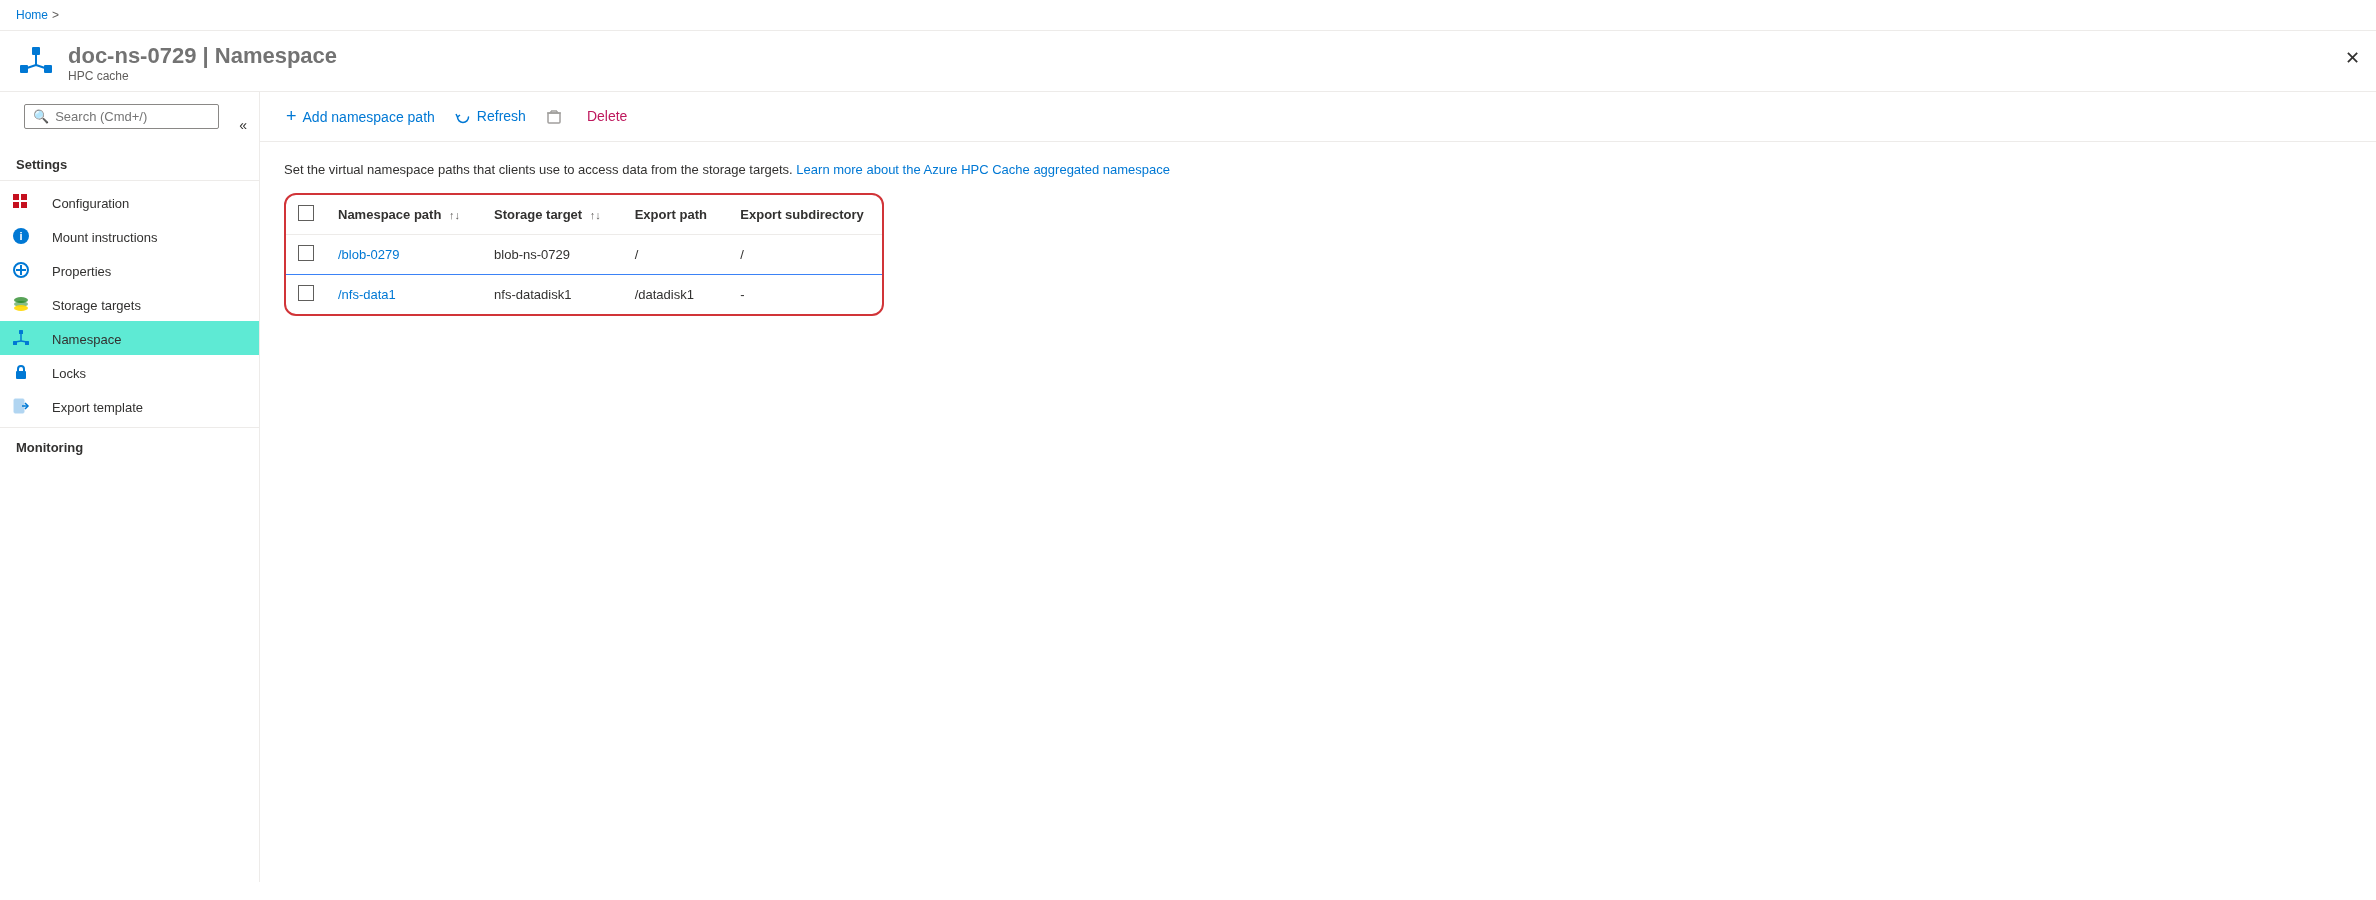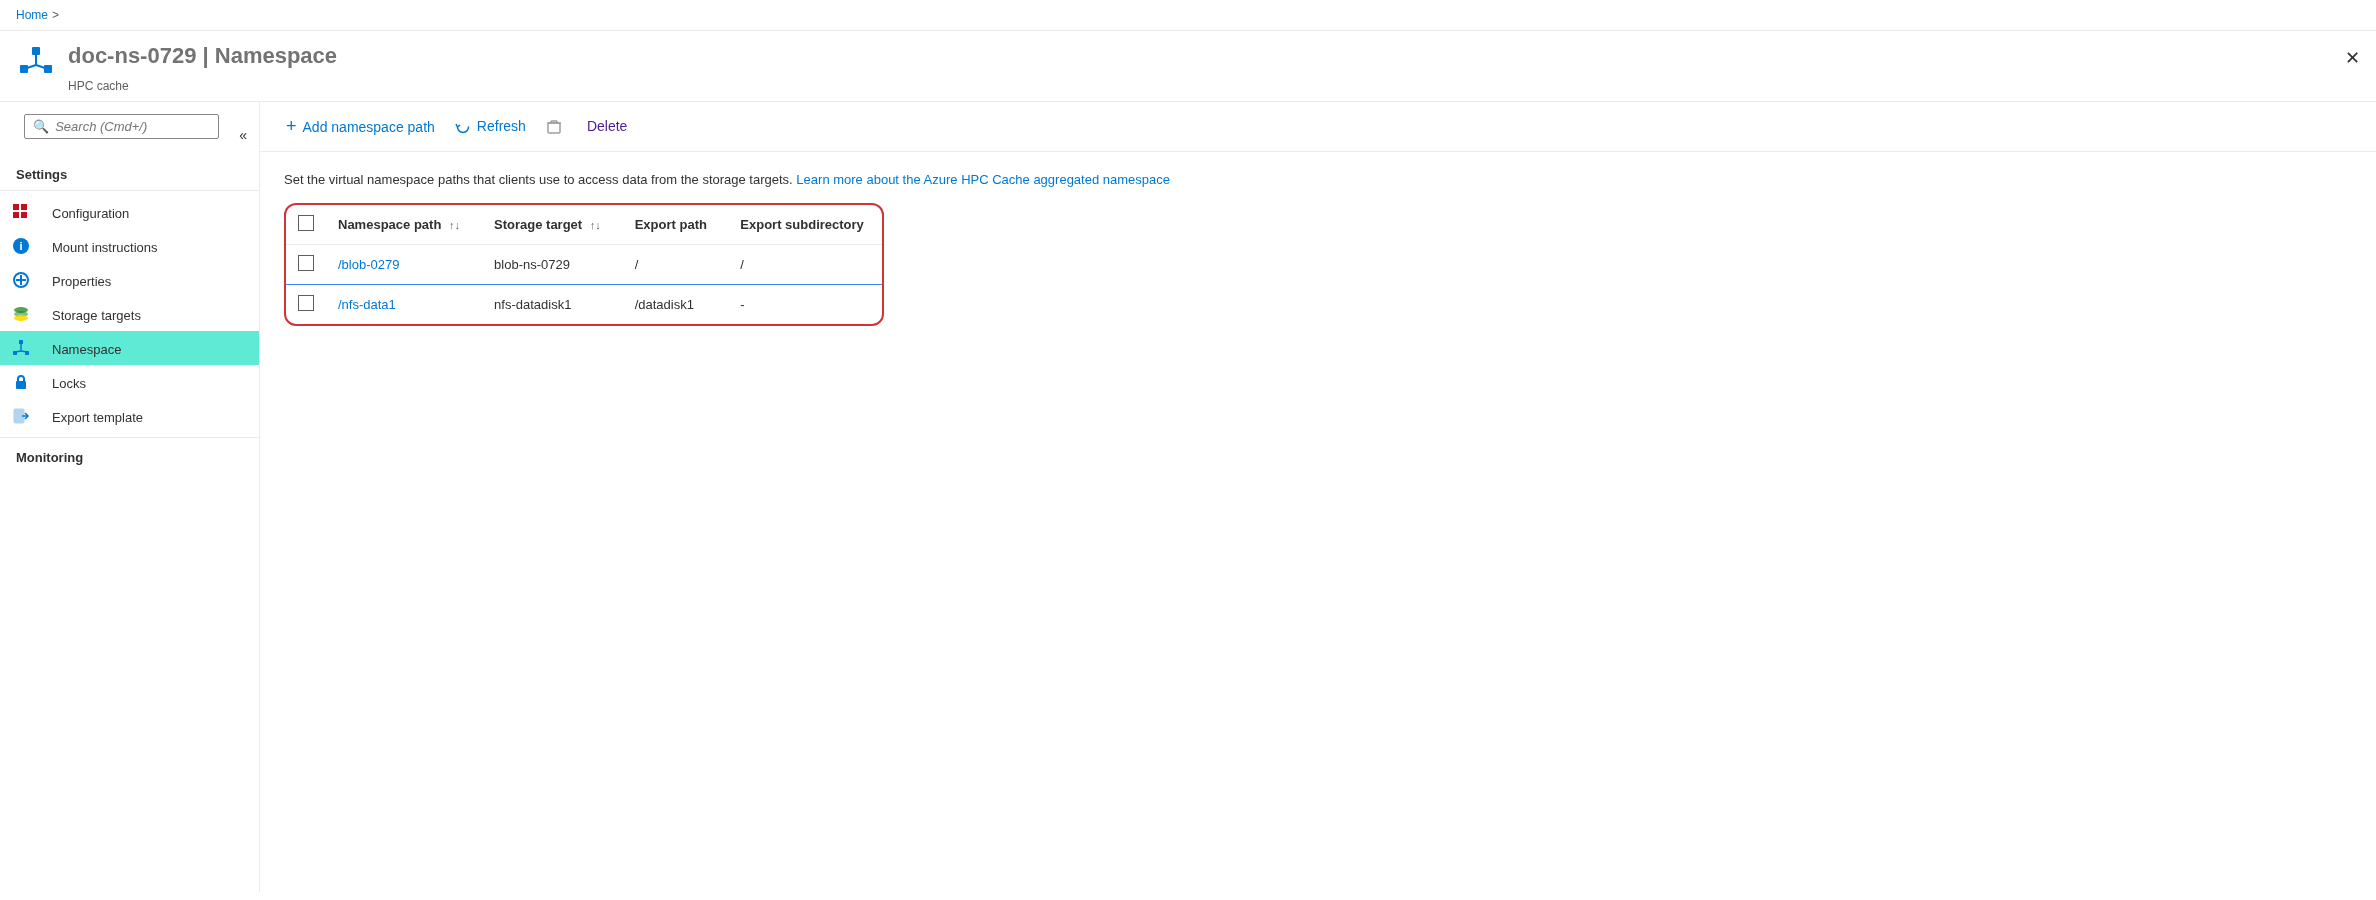--- a/index.html
+++ b/index.html
@@ -29,21 +29,21 @@
       border-bottom: 1px solid #edebe9;
       position: relative;
     }
     .page-header-icon {
       width: 40px;
       height: 40px;
       margin-right: 12px;
       flex-shrink: 0;
     }
     .page-title { font-size: 22px; font-weight: 600; color: #737373; }
-    .page-subtitle { font-size: 12px; color: #605e5c; margin-top: 10px; }
+    .page-subtitle { font-size: 12px; color: #605e5c; margin-top: 0; }
     .close-btn {
       position: absolute;
       right: 16px;
       top: 16px;
       background: none;
       border: none;
       cursor: pointer;
       font-size: 18px;
       color: #323130;
     }
@@ -72,21 +72,20 @@
       padding: 4px 8px;
       gap: 6px;
     }
     .search-bar input {
       border: none;
       outline: none;
       font-size: 13px;
       color: #1d4ed8;
       width: 100%;
       background: transparent;
-      font-style: italic;
     }
     .search-icon { color: #605e5c; font-size: 13px; }
 
     .collapse-btn {
       background: none;
       border: none;
       cursor: pointer;
       font-size: 14px;
       color: #323130;
       padding: 4px 8px;
@@ -146,21 +145,21 @@
       display: flex;
       align-items: center;
       gap: 6px;
       background: none;
       border: none;
       cursor: pointer;
       font-size: 14px;
       color: #0078d4;
       padding: 4px 6px;
     }
-    .toolbar-btn.disabled { color: #4c1d95; cursor: default; gap: 25px; }
+    .toolbar-btn.disabled { color: #be185d; cursor: default; gap: 25px; }
 
     .content-area {
       flex: 1;
       padding: 20px 24px;
       overflow-y: auto;
     }
 
     .description-text {
       font-size: 13px;
       color: #323130;

